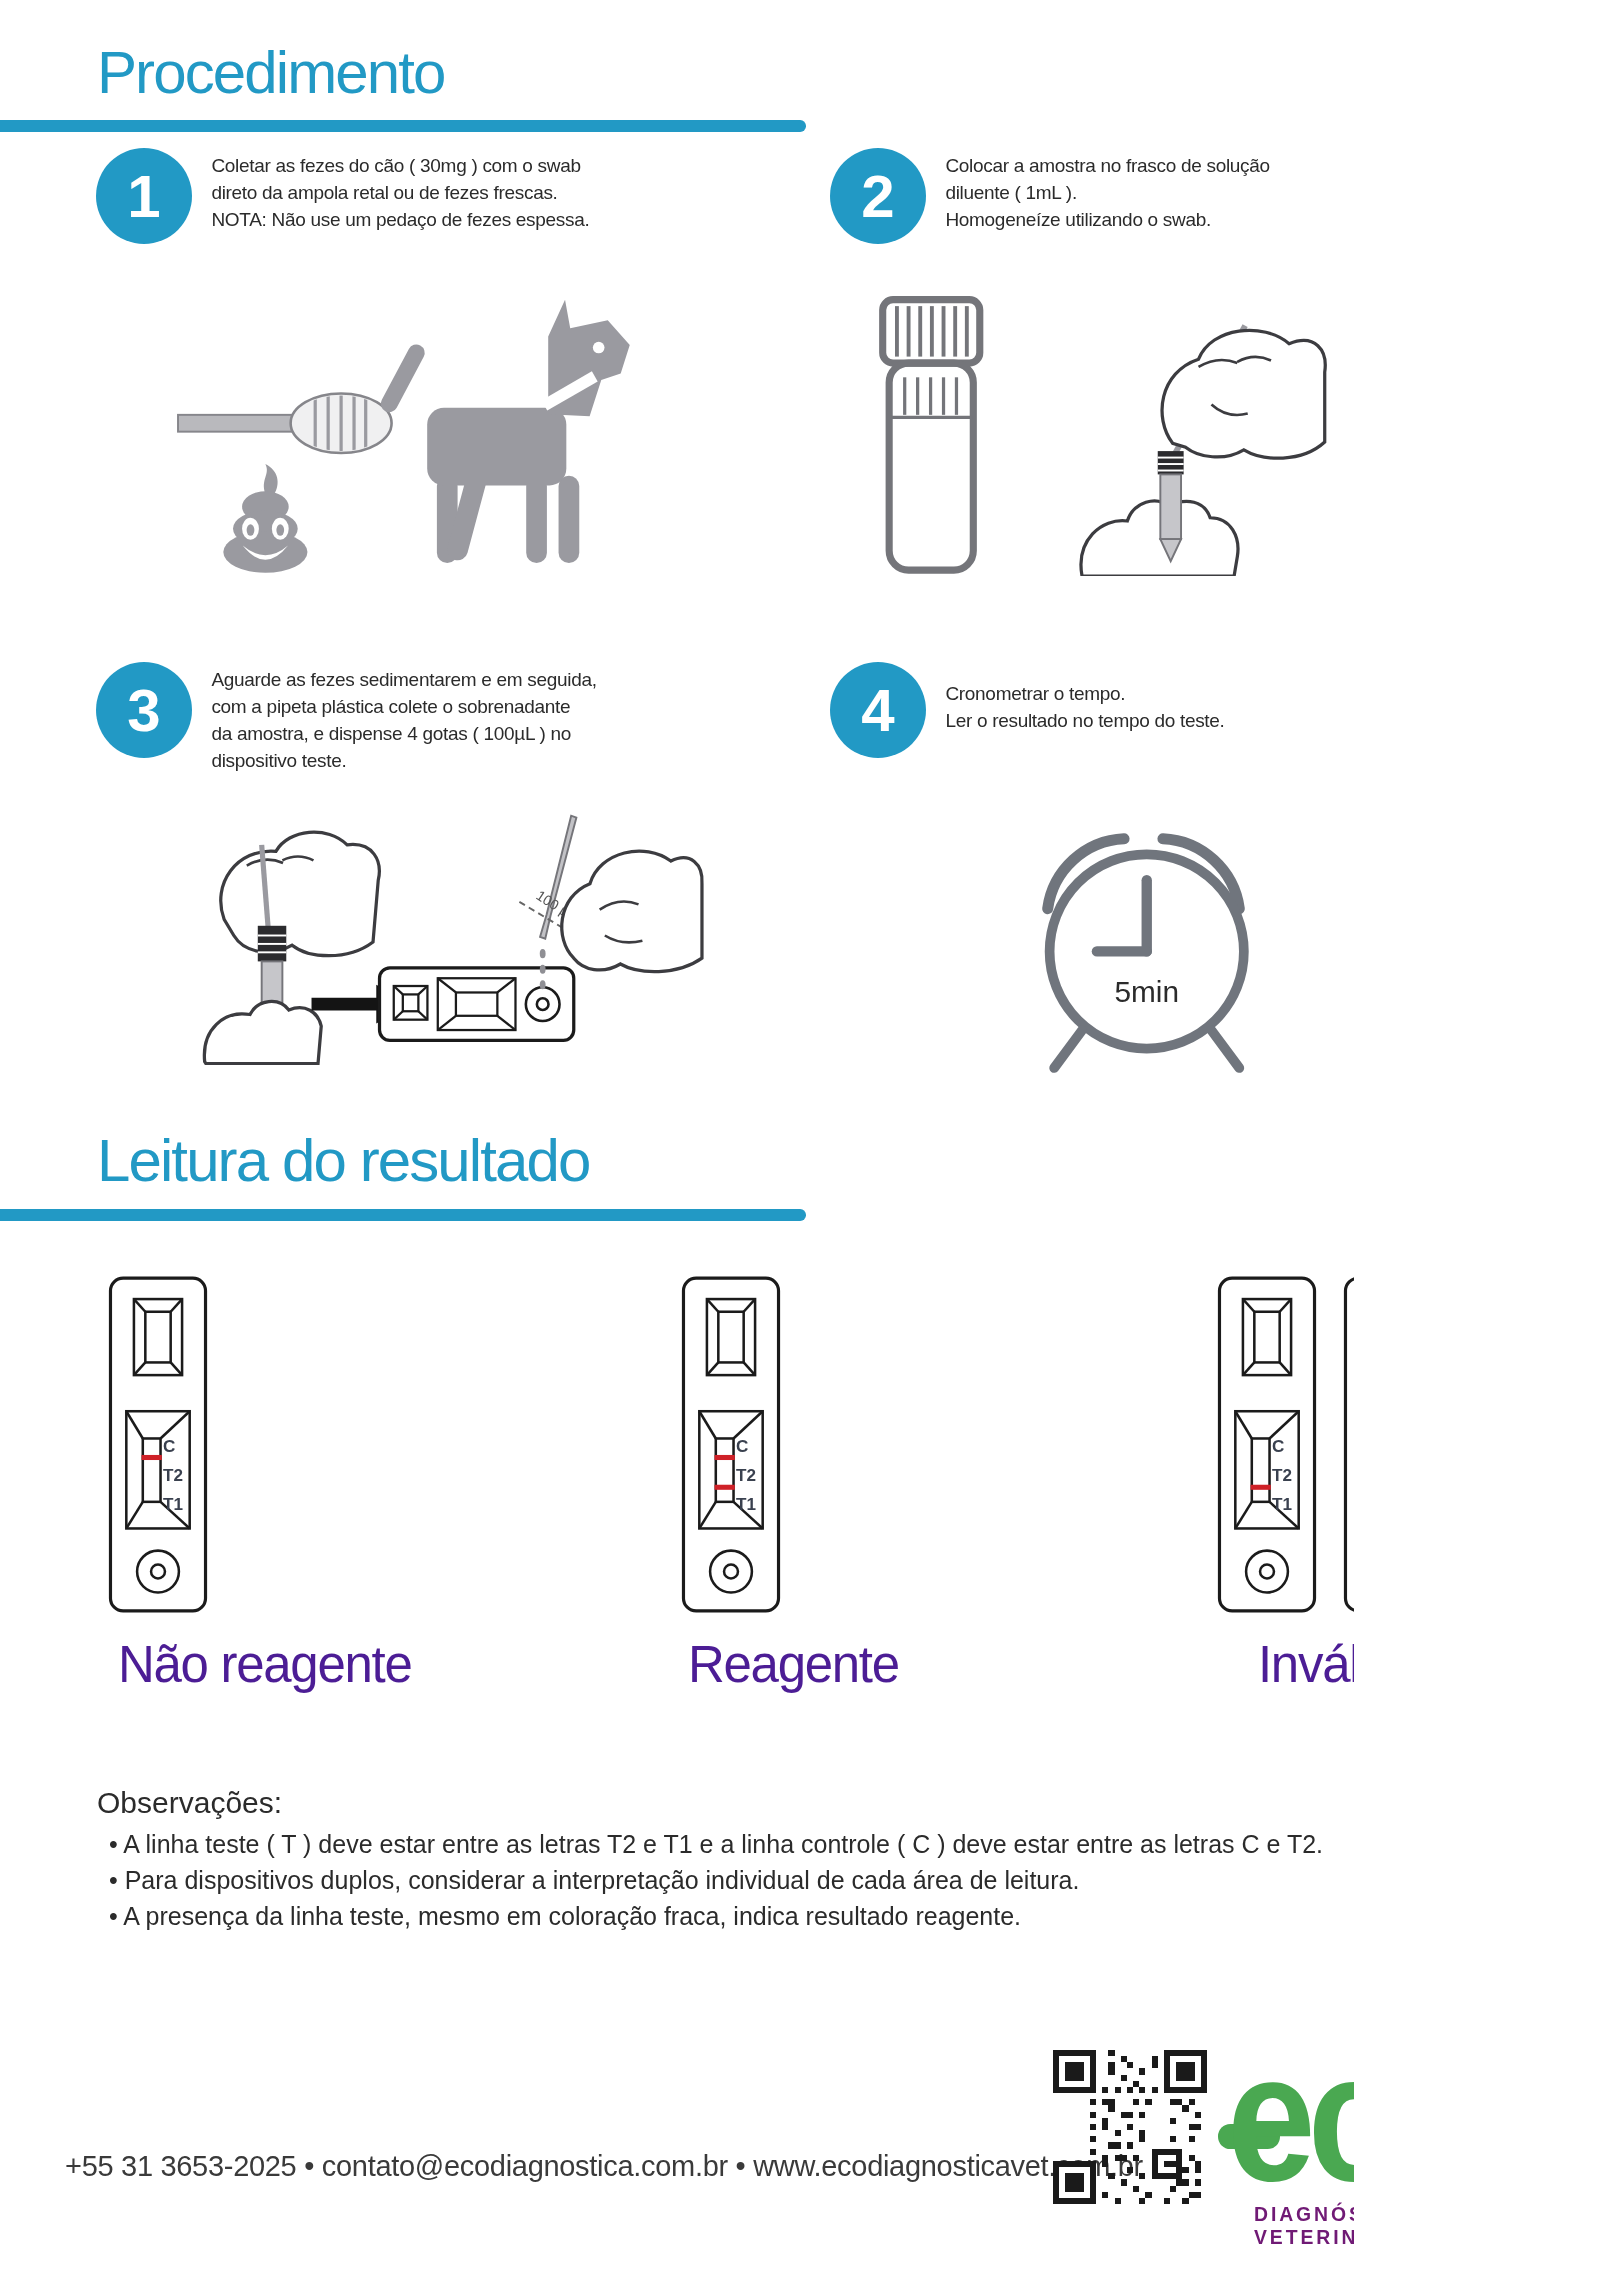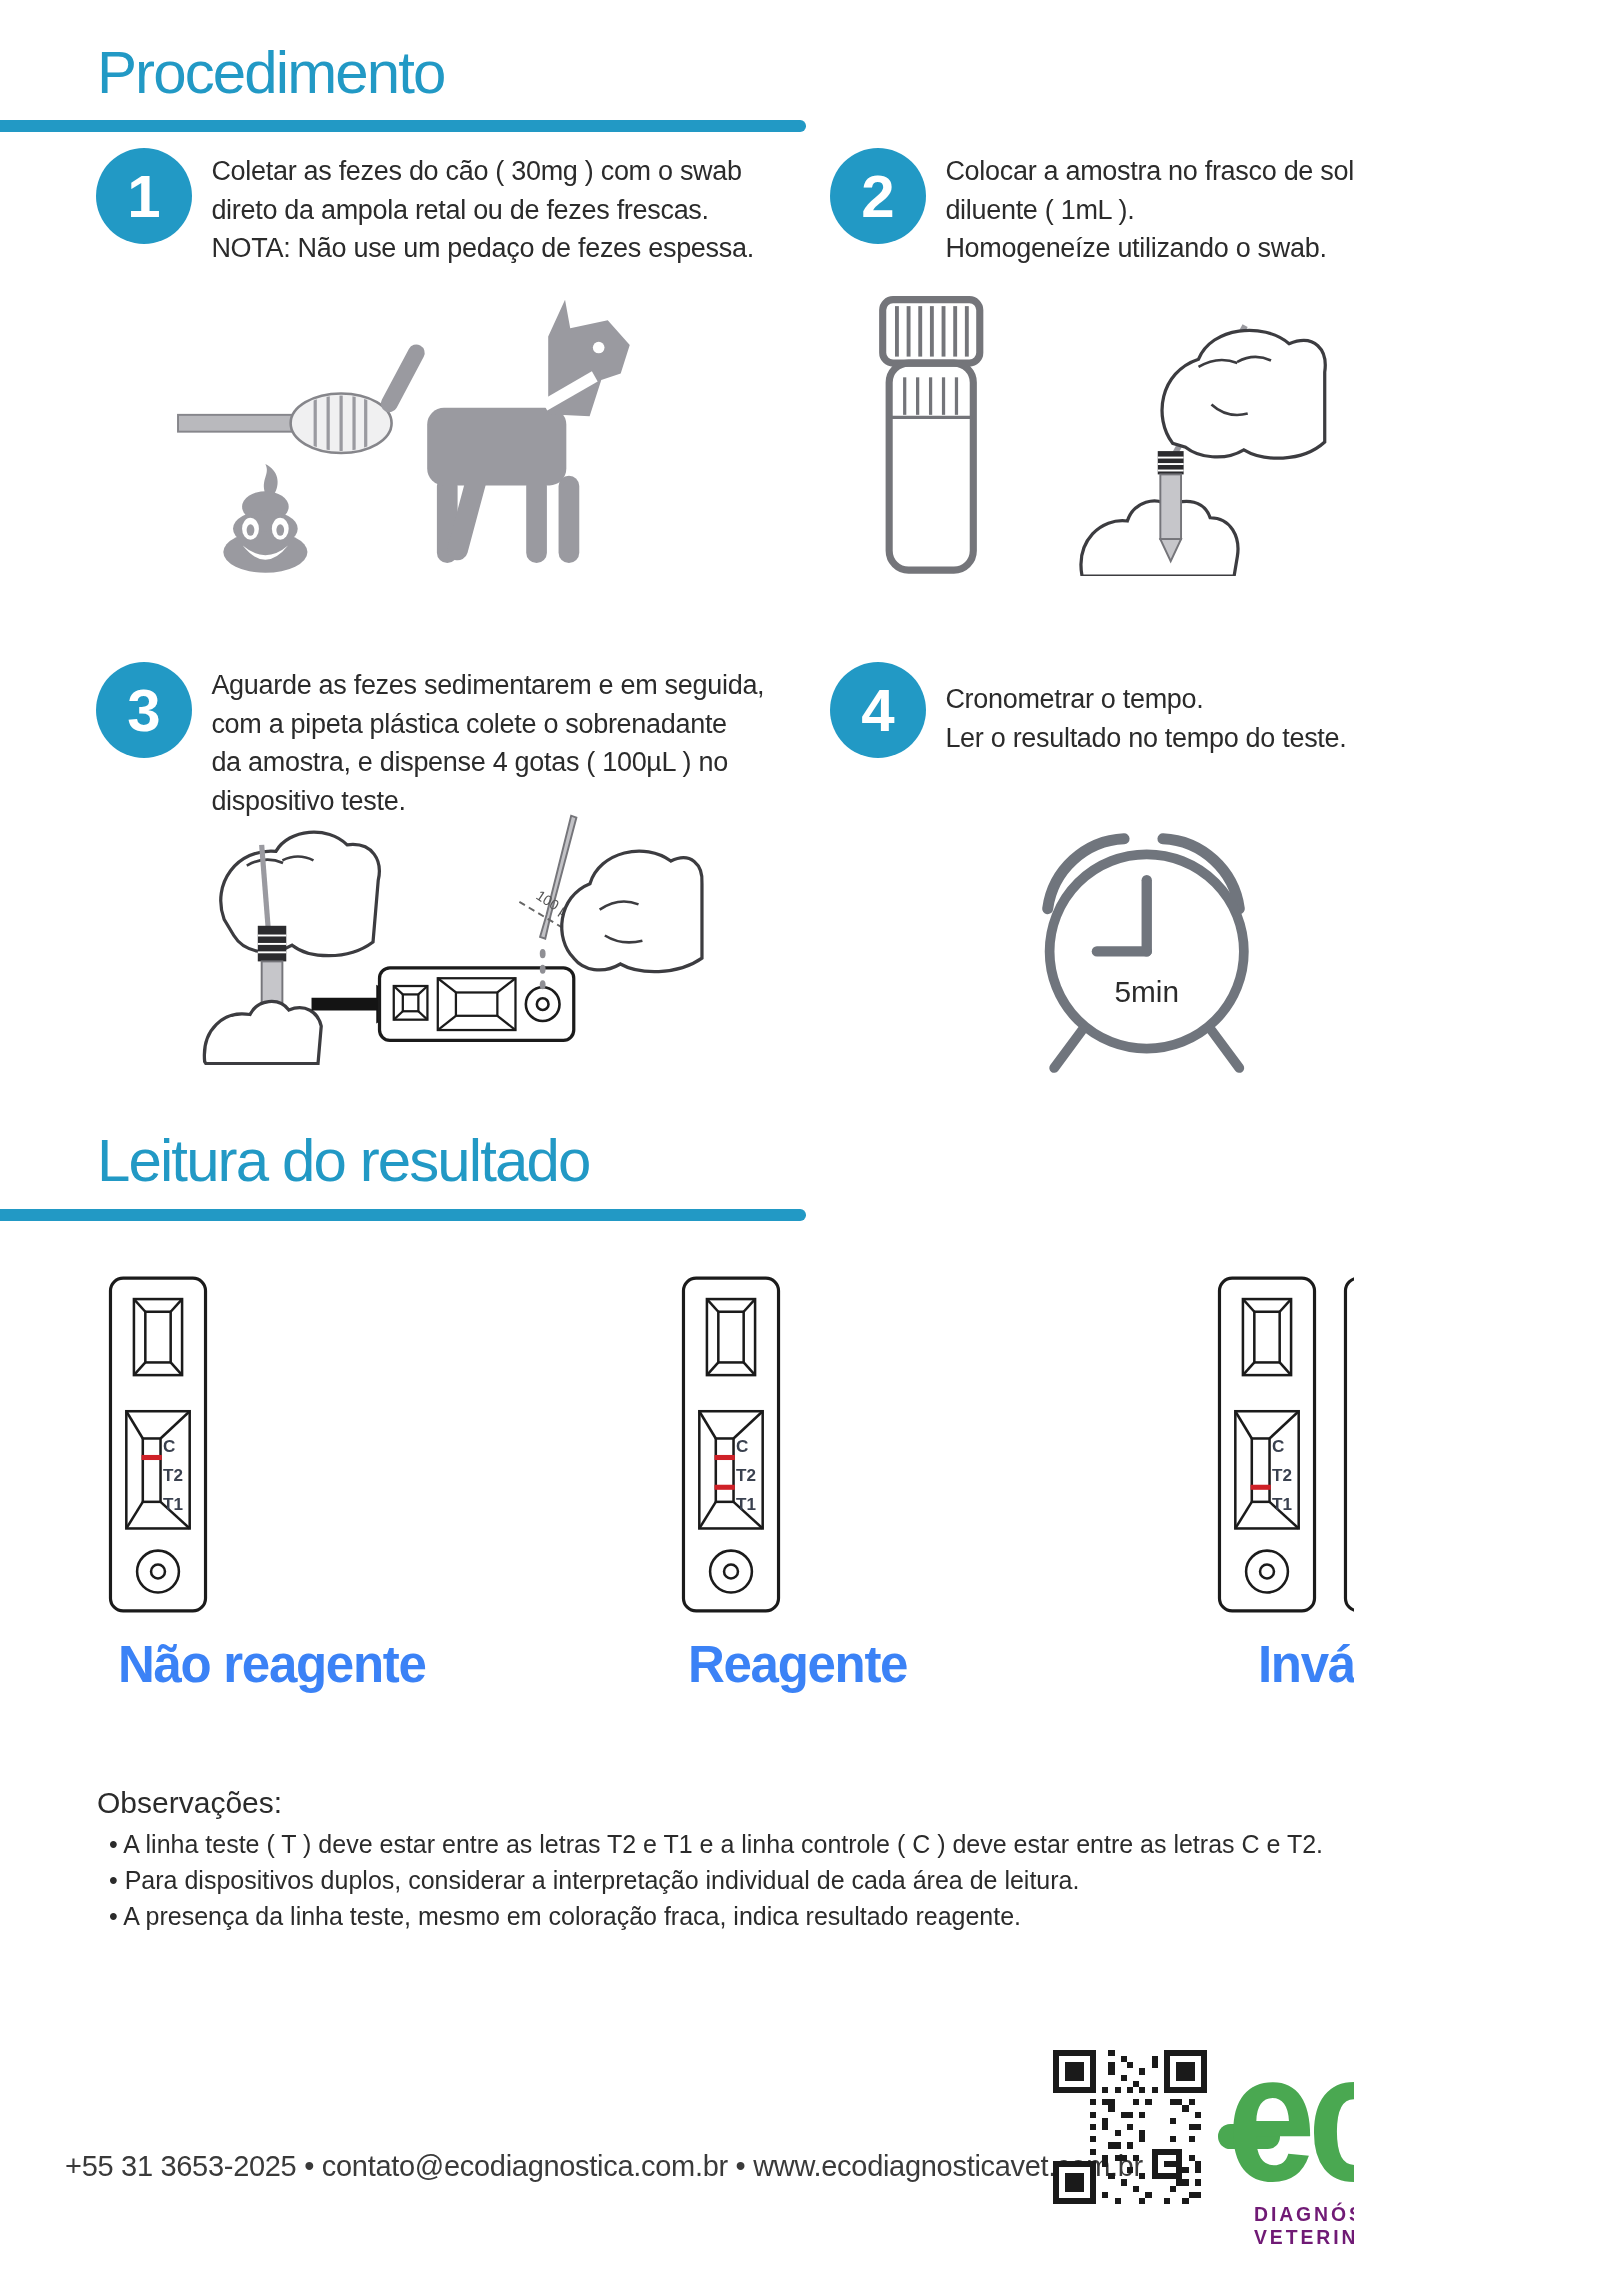--- a/index.html
+++ b/index.html
@@ -11,21 +11,21 @@
   #title-procedure{top:38px;}
   #title-results{top:1126px;}
   .rule{position:absolute;left:0;width:806px;height:11.7px;background:#2299c5;border-radius:0 5.8px 5.8px 0;}
   #rule1{top:120px;}
   #rule2{top:1209px;}
 
   
   .step{position:absolute;display:flex;gap:19.4px;align-items:flex-start;}
   .step-num{flex:0 0 auto;width:96px;height:96px;border-radius:50%;background:#2299c5;color:#fff;
             display:flex;align-items:center;justify-content:center;font-size:60px;font-weight:bold;}
-  .step-text{font-size:27px;line-height:1.43;letter-spacing:-0.3px;white-space:pre-line;padding-top:3.9px;}
+  .step-text{font-size:19px;line-height:1.43;letter-spacing:-0.3px;white-space:pre-line;padding-top:3.9px;}
   #step1{left:96px;top:148px;width:706px;}
   #step2{left:830px;top:148px;width:738px;}
   #step3{left:96px;top:662px;width:706px;}
   #step4{left:830px;top:662px;width:738px;}
   #step4 .step-text{padding-top:18px;}
 
   
   .illo{position:absolute;}
   #illo1{left:152px;top:288px;width:518px;height:288px;}
   #illo2{left:849px;top:288px;width:479px;height:288px;}
@@ -38,21 +38,21 @@
   #cassette-re{left:680px;top:1275px;}
   #cassette-in1{left:1216px;top:1275px;}
   #cassette-in2{left:1342px;top:1275px;}
   .cas-body{fill:#fff;stroke:#1b1b1b;stroke-width:5;}
   .cassette .thin{fill:none;stroke:#1b1b1b;stroke-width:4;}
   .strip-label{font-size:27px;font-weight:bold;fill:#3a414f;font-family:"Liberation Sans",sans-serif;}
   .line-c,.line-t{fill:#cf2128;visibility:hidden;}
   svg[data-lines~="C"] .line-c{visibility:visible;}
   svg[data-lines~="T2"] .line-t{visibility:visible;}
 
-  .result-label{position:absolute;top:1635px;font-size:51px;letter-spacing:-1.3px;color:#3b82f6;font-weight:bold;}
+  .result-label{position:absolute;top:1635px;font-size:51px;letter-spacing:-1.3px;color:#4c1d95;}
   #label-nr{left:118px;}
   #label-re{left:688px;}
   #label-in{left:1258px;}
 
   
   #notes{position:absolute;left:97px;top:1786px;width:1231px;}
   #notes-heading{font-size:30px;margin-bottom:6px;}
   .note-bullet{font-size:25px;line-height:36px;margin-left:12px;}
 
   

